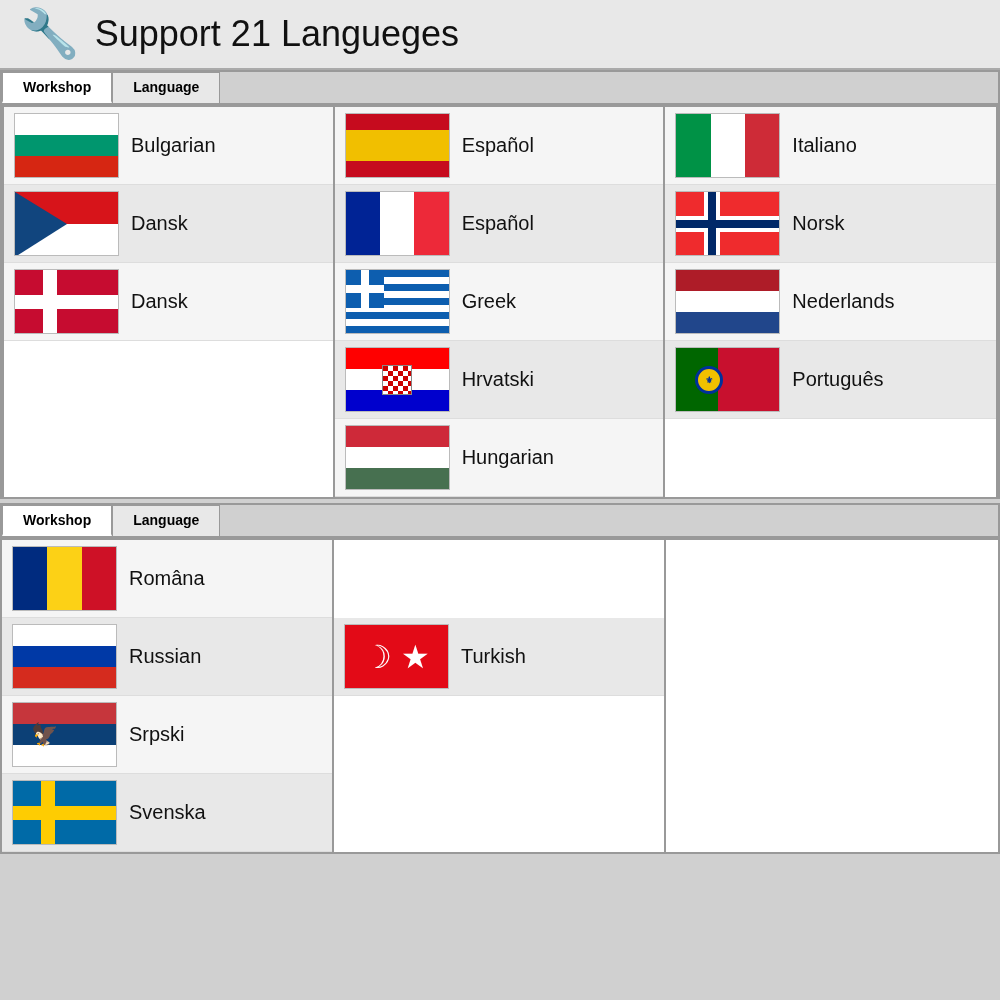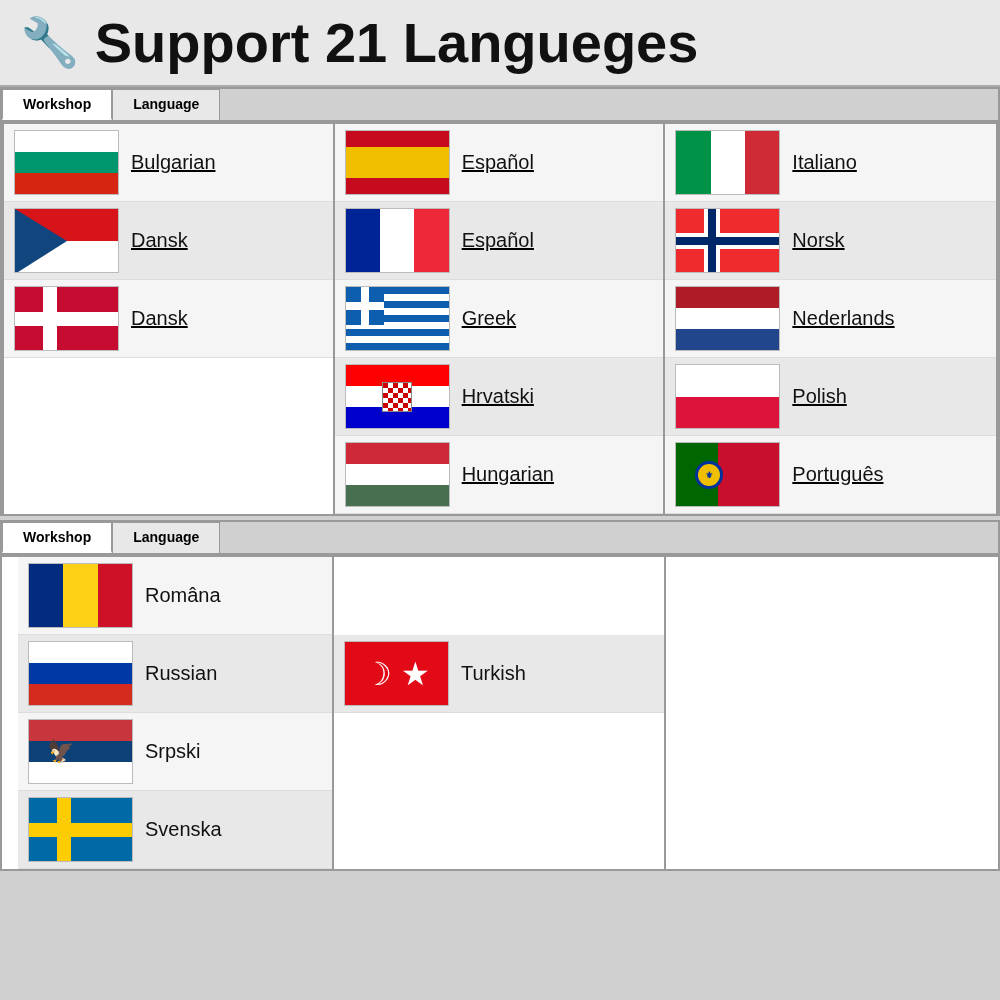--- a/index.html
+++ b/index.html
@@ -12,22 +12,22 @@
       display: flex;
       align-items: center;
       gap: 15px;
       border-bottom: 2px solid #aaa;
     }
     .header-icon {
       font-size: 48px;
       line-height: 1;
     }
     .header-title {
-      font-size: 56px;
-      font-weight: bold;
+      font-size: 36px;
+      font-weight: normal;
       color: #111;
     }
     .tabs {
       display: flex;
       background: #d0d0d0;
       border-bottom: 2px solid #999;
     }
     .tab {
       padding: 6px 20px;
       font-size: 14px;
@@ -45,21 +45,20 @@
 
     
     .lang-grid {
       display: grid;
       grid-template-columns: repeat(3, 1fr);
       background: #fff;
       border: 2px solid #999;
     }
     .lang-col {
       border-right: 2px solid #999;
-      text-decoration: underline;
     }
     .lang-col:last-child { border-right: none; }
 
     .lang-item {
       display: flex;
       align-items: center;
       padding: 6px 10px;
       gap: 12px;
       border-bottom: 1px solid #ddd;
       background: #f0f0f0;
@@ -281,29 +280,20 @@
         <div class="flag">
           <div style="display:flex;flex-direction:column;height:100%;">
             <div style="flex:1;background:#ae1c28;"></div>
             <div style="flex:1;background:#fff;"></div>
             <div style="flex:1;background:#21468b;"></div>
           </div>
         </div>
         <span class="lang-name">Nederlands</span>
       </div>
 
-      <div class="lang-item">
-        <div class="flag">
-          <div style="display:flex;flex-direction:column;height:100%;">
-            <div style="flex:1;background:#fff;"></div>
-            <div style="flex:1;background:#dc143c;"></div>
-          </div>
-        </div>
-        <span class="lang-name">Polish</span>
-      </div>
 
       <div class="lang-item">
         <div class="flag" style="position:relative;overflow:hidden;">
           <div style="display:flex;flex-direction:row;height:100%;">
             <div style="width:40%;background:#006600;"></div>
             <div style="flex:1;background:#c8102e;"></div>
           </div>
           <div style="position:absolute;left:32%;top:50%;transform:translate(-50%,-50%);width:28px;height:28px;border-radius:50%;background:#f0c000;border:3px solid #00309c;display:flex;align-items:center;justify-content:center;">
             <span style="color:#00309c;font-size:9px;font-weight:bold;">⚜</span>
           </div>
@@ -314,21 +304,21 @@
   </div>
 </div>
 
 <div style="border: 2px solid #999; margin-top: 4px;">
   <div class="tabs">
     <div class="tab active">Workshop</div>
     <div class="tab">Language</div>
   </div>
   <div style="display:grid;grid-template-columns:repeat(3,1fr);background:#fff;border-top:2px solid #999;">
 
-    <div style="border-right:2px solid #999;padding-left:16px;">
+    <div style="border-right:2px solid #999;">
 
       <div class="lang-item">
         <div class="flag">
           <div style="display:flex;flex-direction:row;height:100%;">
             <div style="flex:1;background:#002b7f;"></div>
             <div style="flex:1;background:#fcd116;"></div>
             <div style="flex:1;background:#ce1126;"></div>
           </div>
         </div>
         <span class="lang-name">Româna</span>

